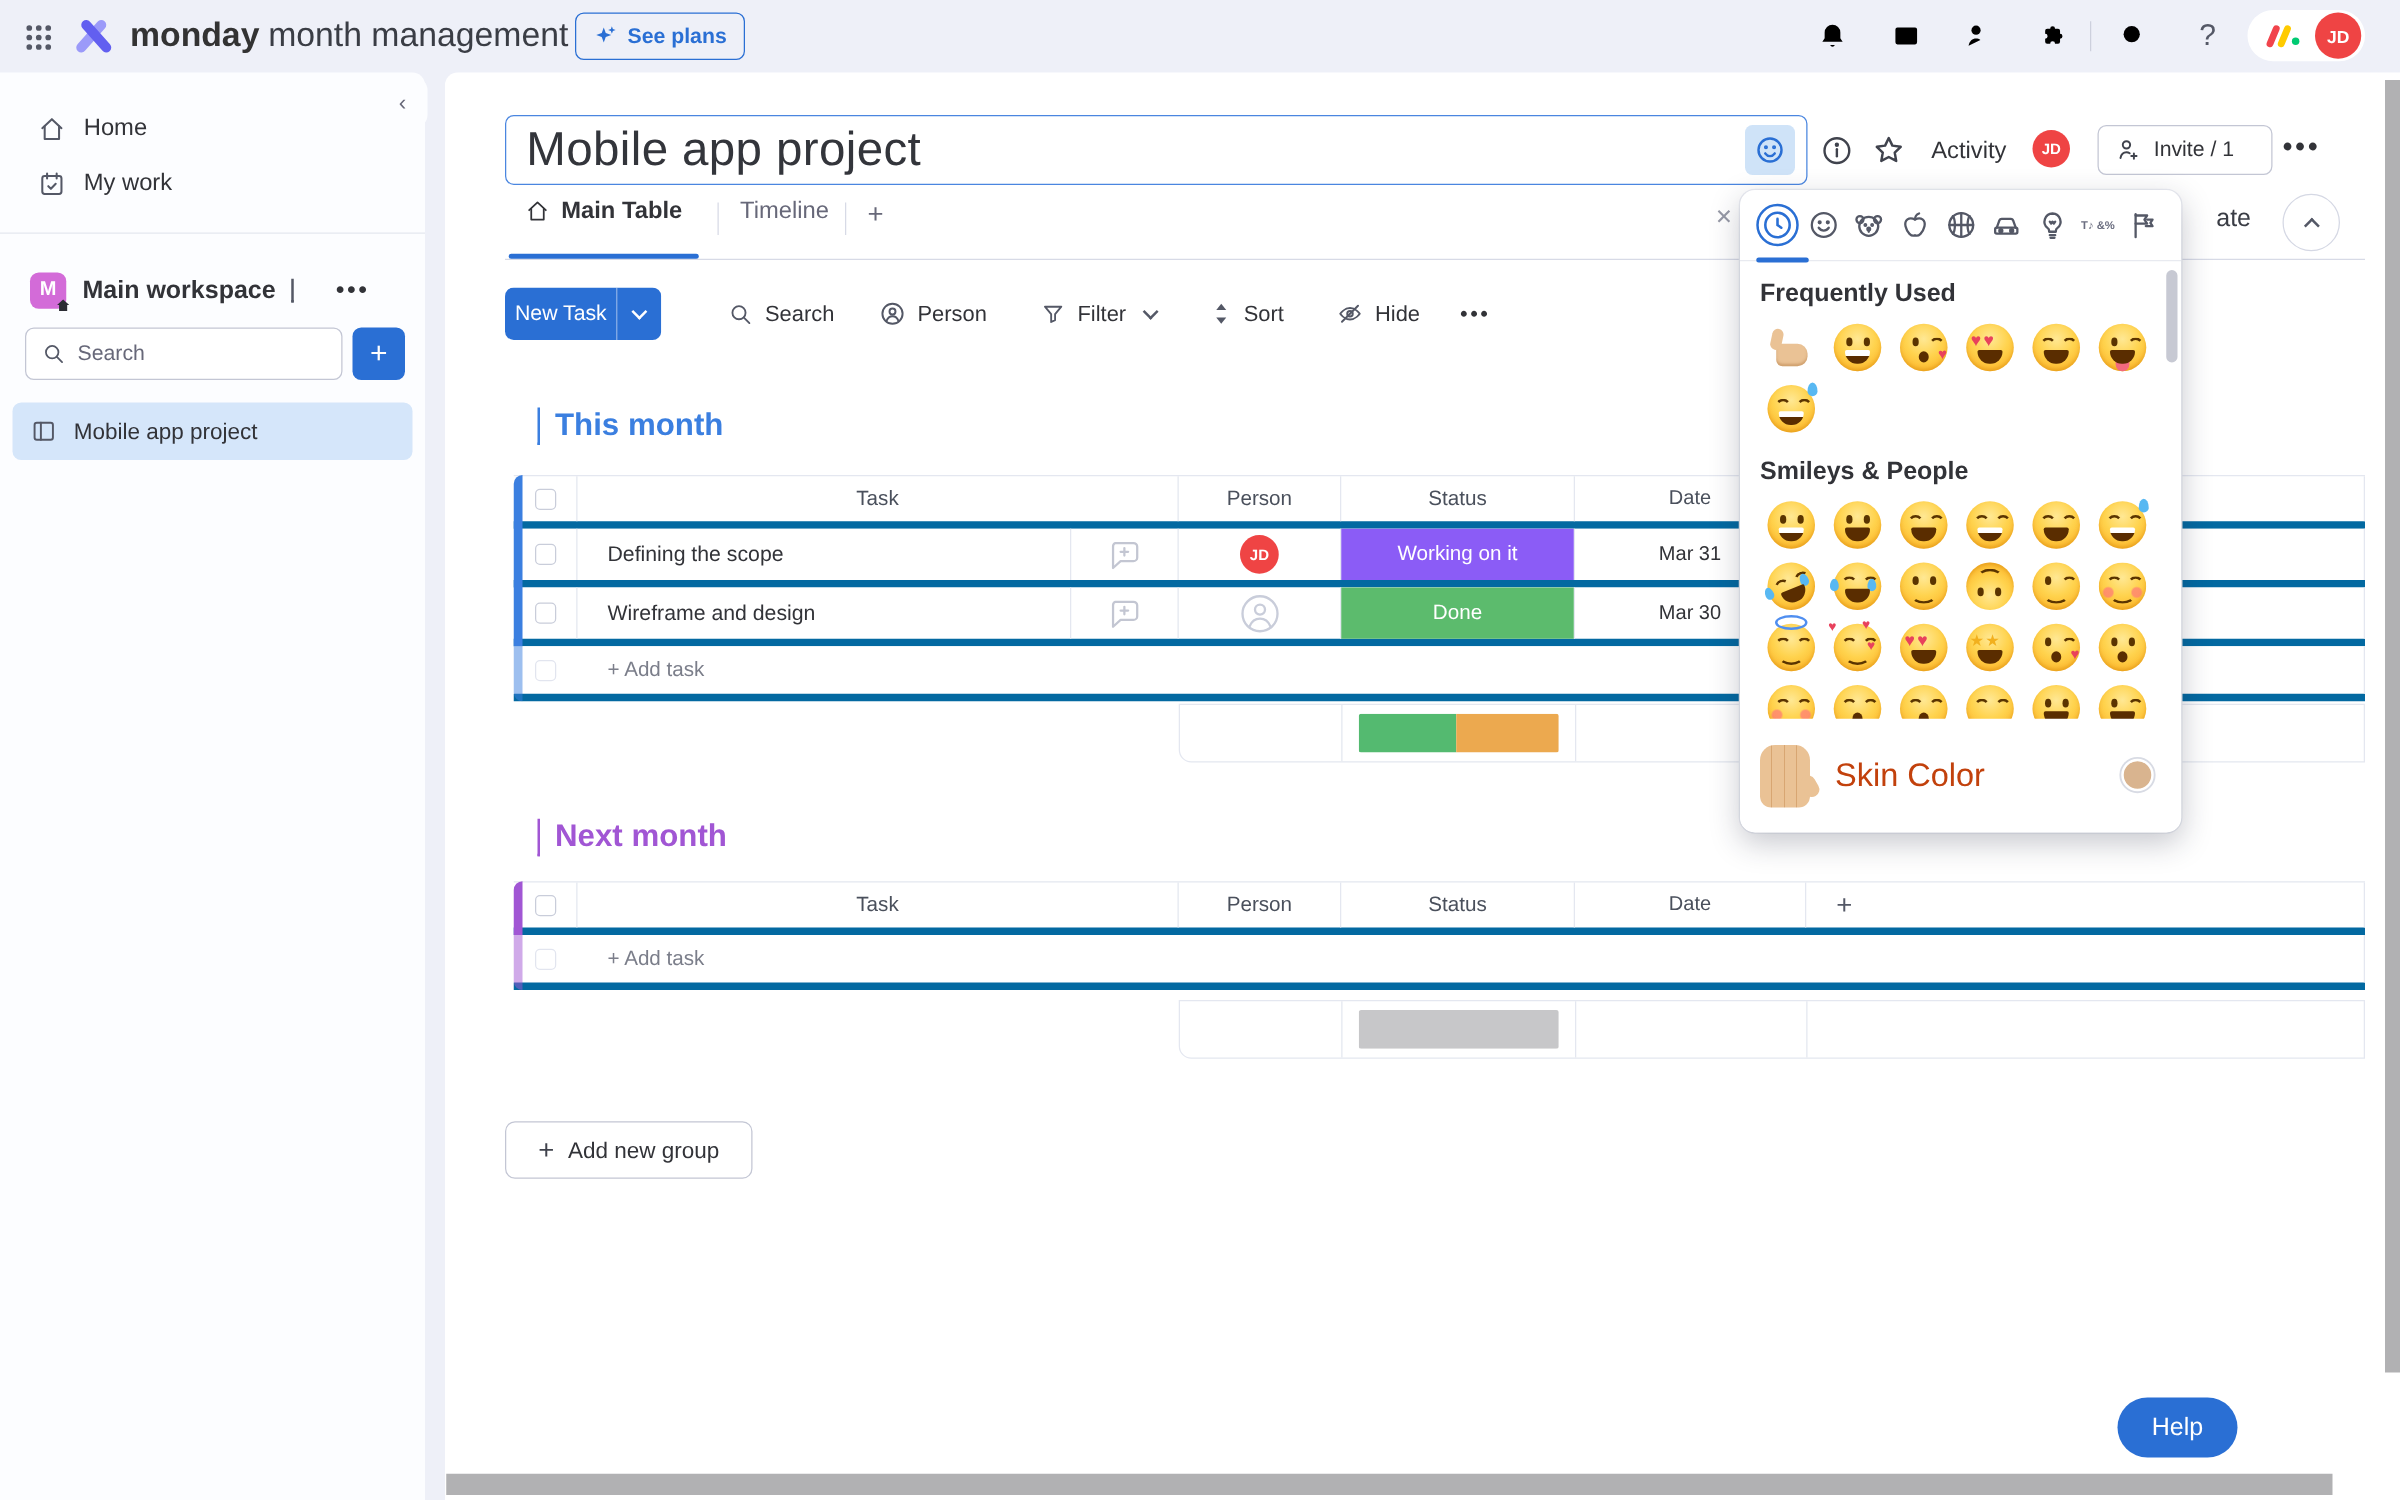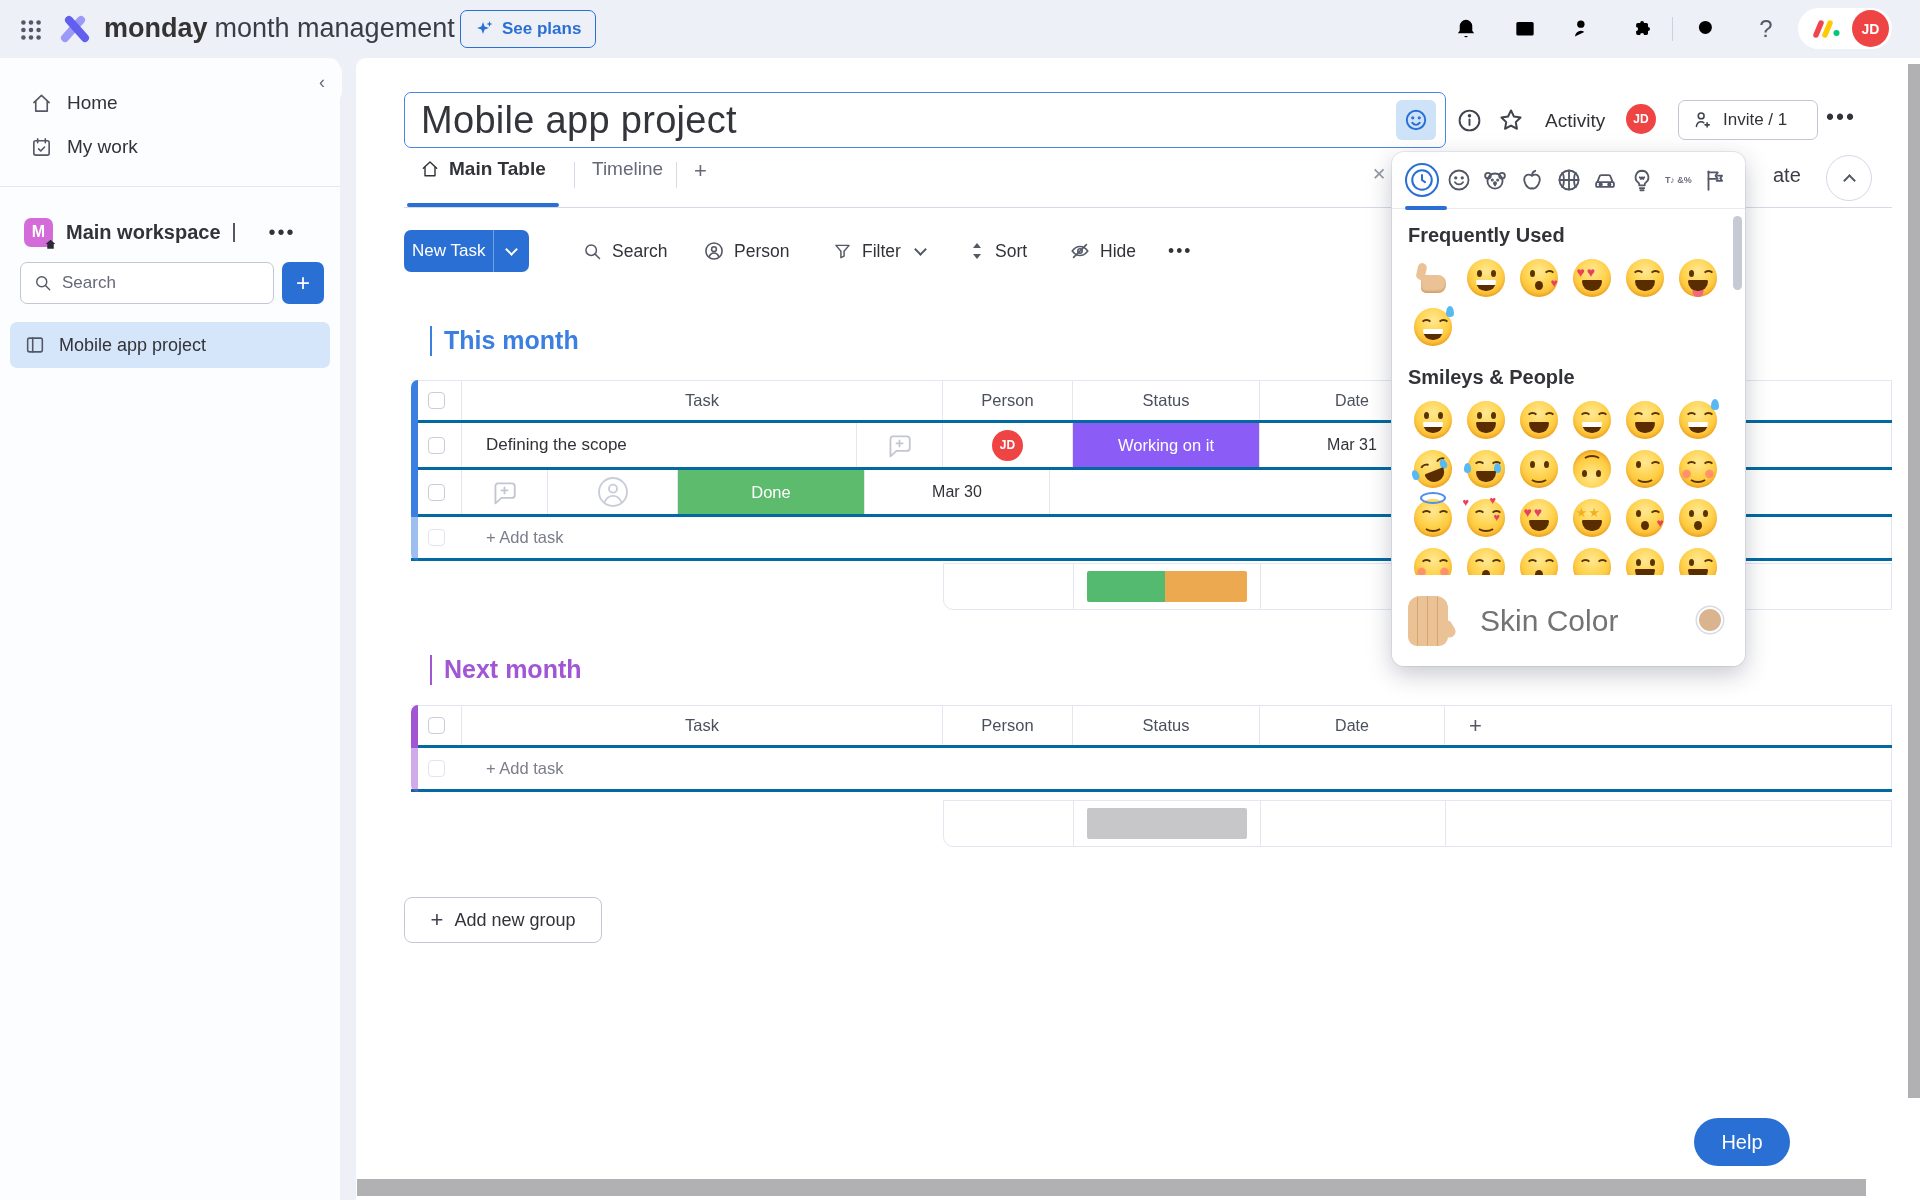--- a/index.html
+++ b/index.html
@@ -62,21 +62,21 @@
   
   #new-task{position:absolute;left:404px;top:230px;height:42px;display:flex;border-radius:7px;overflow:hidden;cursor:pointer}
   #new-task .main{background:#2a6fd4;color:#fff;font-size:17px;display:flex;align-items:center;padding:0 8px}
   #new-task .arrow{background:#2a6fd4;border-left:1px solid rgba(255,255,255,.35);width:36px;display:flex;align-items:center;justify-content:center;color:#fff}
   .tool{position:absolute;top:230px;height:42px;display:flex;align-items:center;gap:9px;font-size:17.5px;color:#323338;cursor:pointer;padding:0 6px;border-radius:6px}
   .chev{width:9px;height:9px;border-right:2px solid #545866;border-bottom:2px solid #545866;transform:rotate(45deg);margin-top:-4px}
 
   
   .grp-title{position:absolute;font-size:25px;font-weight:600;display:flex;align-items:center;gap:12px;cursor:pointer}
   .tbl{position:absolute;left:411px;width:1481px;background:#fff;font-size:17px}
-  .trow{display:flex;height:47px;border-bottom:3px solid #0369a1;position:relative;background:#fff}
+  .trow{display:flex;height:47px;border-bottom:6px solid #0369a1;position:relative;background:#fff}
   .trow.head{height:43px;border-top:1px solid #e4e7f0;font-size:16.5px;color:#4a505c}
   .trow.addr{height:44px}
   .c{display:flex;align-items:center;justify-content:center;height:100%;border-right:1px solid #e4e7f0}
   .c-check{width:51px}
   .c-taskh{width:481px}
   .c-task{width:395px;justify-content:flex-start;padding-left:24px}
   .c-chat{width:86px}
   .c-person{width:130px}
   .c-status{width:187px;padding:0}
   .c-date{width:185px;font-size:16px}
@@ -105,21 +105,21 @@
   #cat-bar{position:relative;height:57px;border-bottom:1px solid #e8eaf0;display:flex;align-items:center;justify-content:space-between;padding:0 13px}
   .cat{width:34px;height:34px;display:flex;align-items:center;justify-content:center;cursor:pointer}
   .cat.sel{border:2px solid #2a6fd4;border-radius:50%}
   #cat-underline{position:absolute;left:13px;bottom:-2px;width:42px;height:4px;background:#2a6fd4;border-radius:2px}
   .cat-sym{font-size:9px;line-height:9px;color:#6b6e80;font-weight:700;text-align:center}
   #picker-scroll{position:absolute;right:3px;top:64px;width:9px;height:74px;background:#c7c9d3;border-radius:5px}
   .sec-title{font-size:20px;font-weight:600;color:#323338;margin:15px 0 6px 16px}
   .egrid{display:grid;grid-template-columns:repeat(6,53px);margin-left:14px}
   .ecell{width:53px;height:49px;display:flex;align-items:center;justify-content:center;cursor:pointer;border-radius:6px}
   #picker-footer{position:absolute;left:0;bottom:0;width:353px;height:91px;background:#fff;display:flex;align-items:center;border-radius:0 0 12px 12px}
-  #skin-label{font-size:30px;color:#737373;margin-left:32px}
+  #skin-label{font-size:26px;color:#c2410c;margin-left:20px}
   #skin-swatch{position:absolute;right:22px;top:32px;width:26px;height:26px;border-radius:50%;background:#d9b48f;border:2px solid #fff;box-shadow:0 0 0 1.5px #d8dbe4;cursor:pointer}
 
   
   .em{position:relative;width:38px;height:38px;border-radius:50%;flex:none;
       background:radial-gradient(circle at 50% 32%,#ffe894 0%,#ffd34e 45%,#fdba2f 80%,#f0a82a 100%);
       box-shadow:inset 0 -2px 3px rgba(200,120,0,.35)}
   .em .acc{position:absolute;inset:0}
   .em::before{content:"";position:absolute;top:11px;left:10px;width:5px;height:7px;border-radius:50%;background:#5a3400;box-shadow:14px 0 0 #5a3400}
   .em::after{content:"";position:absolute;left:50%;bottom:6px;transform:translateX(-50%);width:20px;height:11px;border-radius:3px 3px 20px 20px;background:#5a2d00}
   .m-teeth::after{background:linear-gradient(180deg,#fff 42%,#5a2d00 42%)}
@@ -439,20 +439,21 @@
       <div class="status-fill" style="background: #8b5cf6;">Working on it</div>
     </div>
     <div class="c c-date">Mar 31</div>
     <div class="c c-last"></div>
   </div>
 
   <div class="trow">
     <div class="c c-check">
         <span class="cb"></span>
       </div>
+    <div class="c c-task">Wireframe and design</div>
     <div class="c c-chat">
       <svg class="ico" width="29" height="29" viewBox="0 0 24 24" style="stroke:#c3c6d2;stroke-width:1.5">
           <path d="M6 4.5h12A2.5 2.5 0 0 1 20.5 7v7a2.5 2.5 0 0 1-2.5 2.5H9.5L4.5 21V7A2.5 2.5 0 0 1 6 4.5z"></path>
           <path d="M12 7.8v5M9.5 10.3h5"></path>
         </svg>
     </div>
     <div class="c c-person">
       <svg width="32" height="32" viewBox="0 0 24 24" class="ico" style="stroke:#c9cdda;stroke-width:1.4">
           <circle cx="12" cy="12" r="10.5"></circle>
           <circle cx="12" cy="9.5" r="3"></circle>

